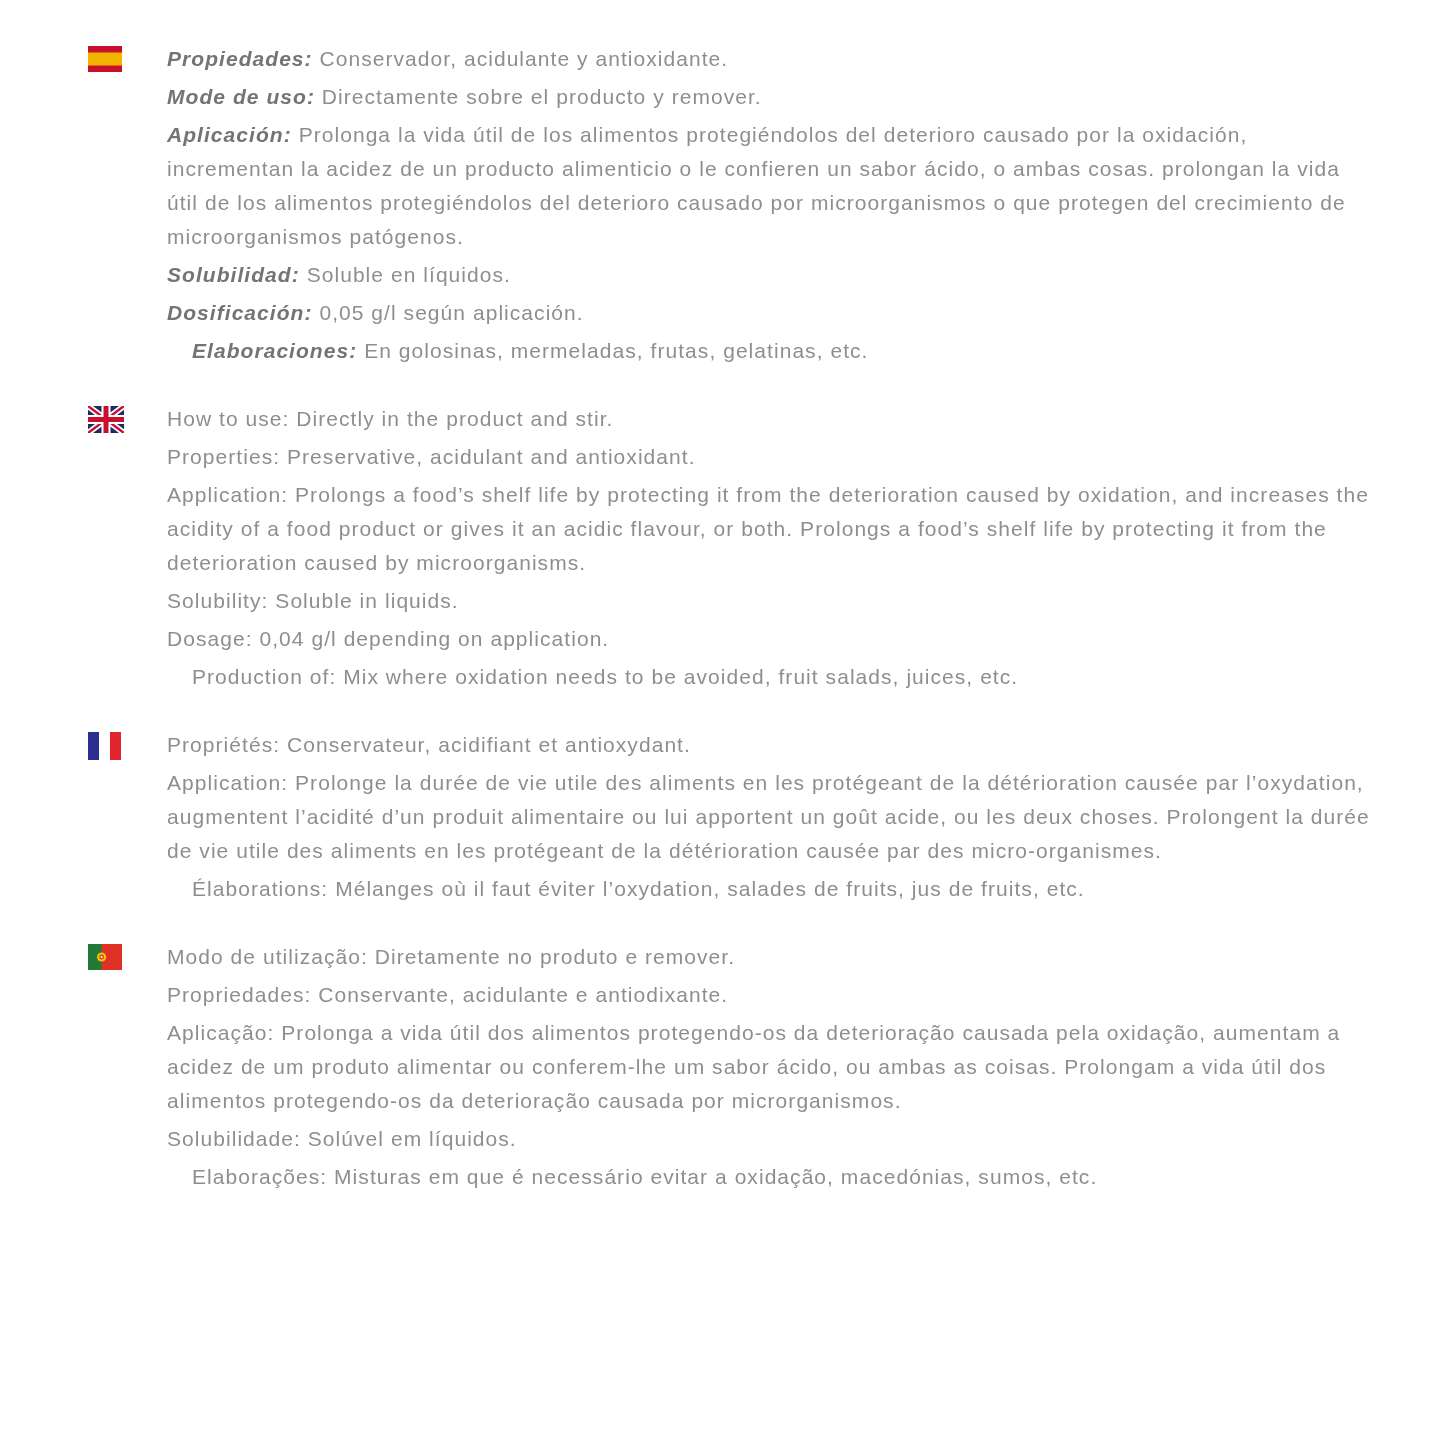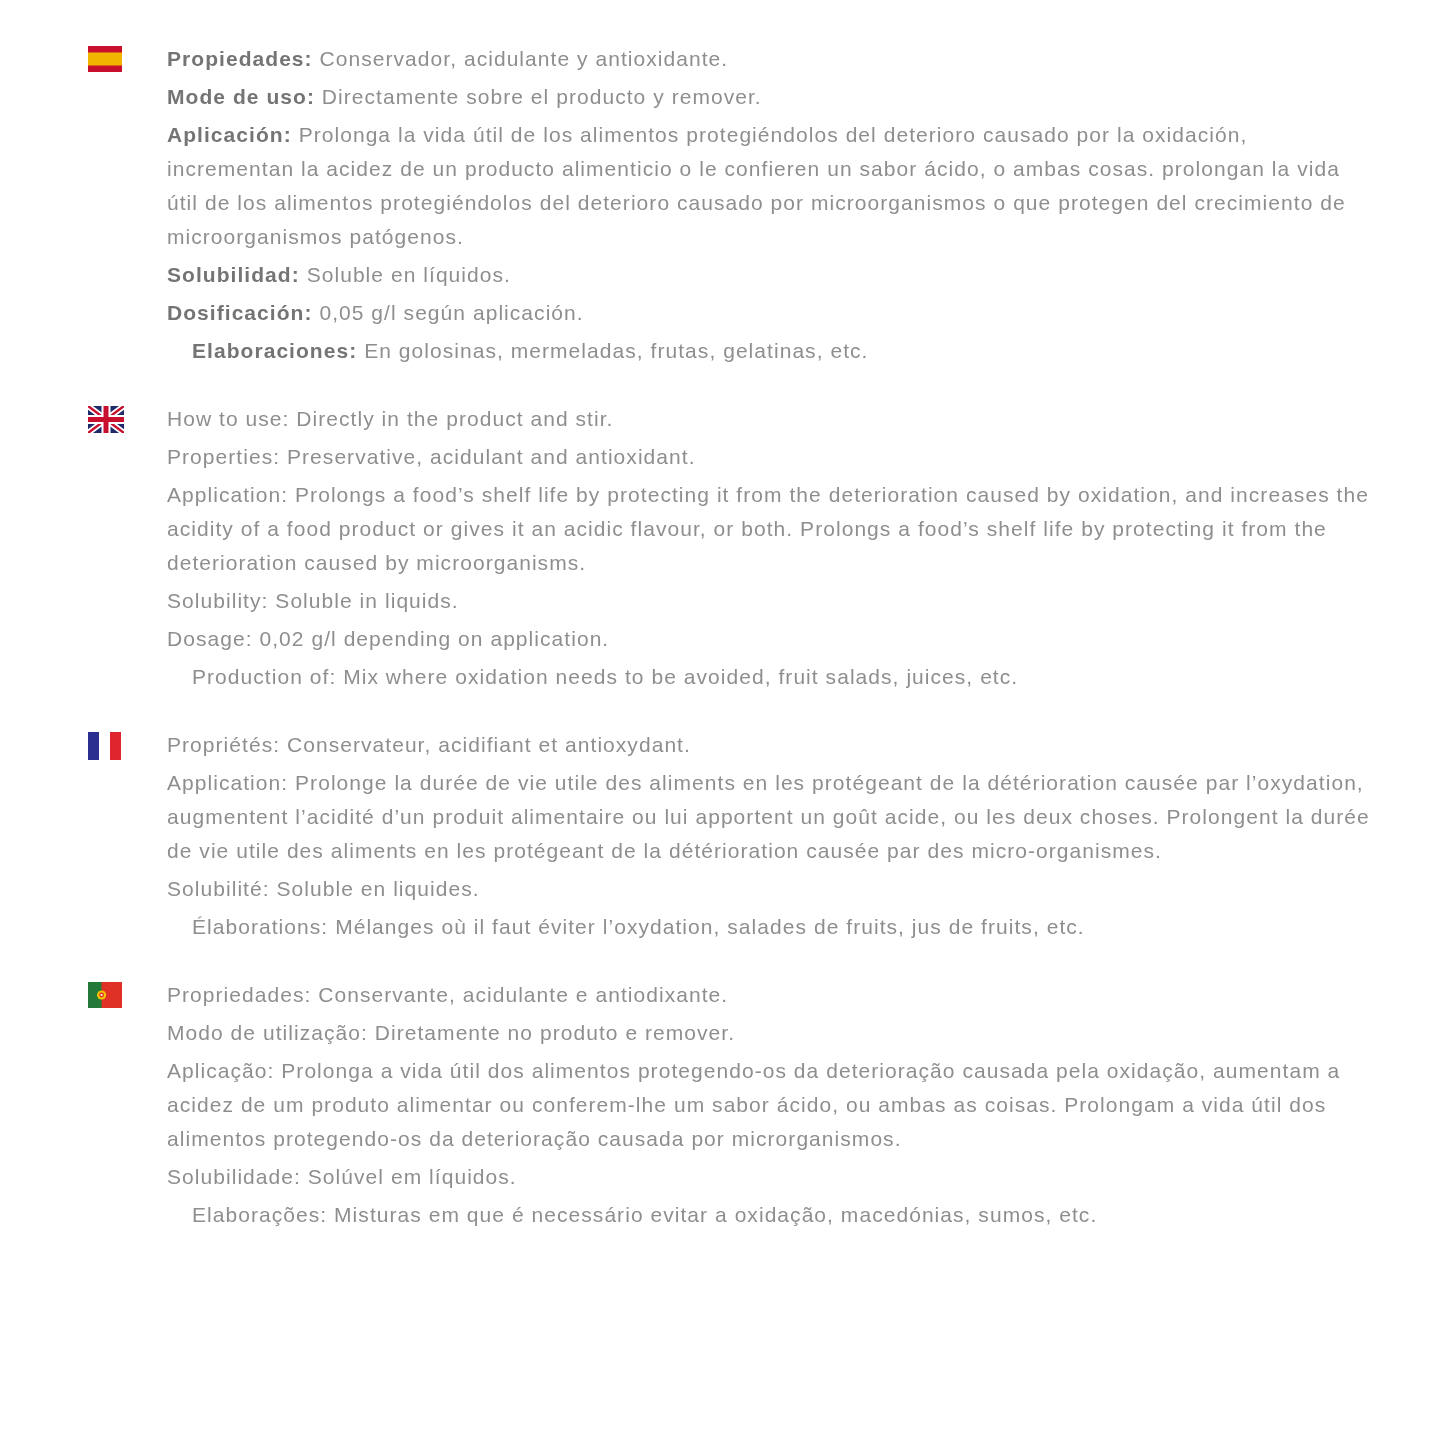--- a/index.html
+++ b/index.html
@@ -42,20 +42,21 @@
     font-size: 21px;
     line-height: 34px;
     letter-spacing: 1.05px;
     color: #8e8e8e;
     text-align: left;
   }
   .item:last-child { margin-bottom: 0; margin-left: 25px; }
   .section.bold-labels .label {
     font-weight: 700;
     color: #747474;
+    font-style: italic;
   }
 </style>
 </head>
 <body>
 
 <main class="sheet">
   <div class="content">
   <section class="section bold-labels">
     <div class="flag-col">
       <span class="flag"><svg width="34" height="26" viewBox="0 0 34 26">
@@ -81,53 +82,52 @@
               <path d="M0,0 36,27 M36,0 0,27" stroke="#C8102E" stroke-width="2.4"></path>
               <path d="M18,0 V27 M0,13.5 H36" stroke="#FFFFFF" stroke-width="9"></path>
               <path d="M18,0 V27 M0,13.5 H36" stroke="#C8102E" stroke-width="5"></path>
             </svg></span>
     </div>
     <div class="items">
           <p class="item"><span class="label">How to use:</span> <span class="text">Directly in the product and stir.</span></p>
           <p class="item"><span class="label">Properties:</span> <span class="text">Preservative, acidulant and antioxidant.</span></p>
           <p class="item"><span class="label">Application:</span> <span class="text">Prolongs a food’s shelf life by protecting it from the deterioration caused by oxidation, and increases the acidity of a food product or gives it an acidic flavour, or both. Prolongs a food’s shelf life by protecting it from the deterioration caused by microorganisms.</span></p>
           <p class="item"><span class="label">Solubility:</span> <span class="text">Soluble in liquids.</span></p>
-          <p class="item"><span class="label">Dosage:</span> <span class="text">0,02 g/l depending on application.</span></p>
+          <p class="item"><span class="label">Dosage:</span> <span class="text">0,04 g/l depending on application.</span></p>
           <p class="item"><span class="label">Production of:</span> <span class="text">Mix where oxidation needs to be avoided, fruit salads, juices, etc.</span></p>
         </div>
   </section>
 
   <section class="section">
     <div class="flag-col">
       <span class="flag"><svg width="33" height="28" viewBox="0 0 33 28">
               <rect width="11" height="28" fill="#2B2F90"></rect>
               <rect x="11" width="11" height="28" fill="#FFFFFF"></rect>
               <rect x="22" width="11" height="28" fill="#E1252E"></rect>
             </svg></span>
     </div>
     <div class="items">
           <p class="item"><span class="label">Propriétés:</span> <span class="text">Conservateur, acidifiant et antioxydant.</span></p>
           <p class="item"><span class="label">Application:</span> <span class="text">Prolonge la durée de vie utile des aliments en les protégeant de la détérioration causée par l’oxydation, augmentent l’acidité d’un produit alimentaire ou lui apportent un goût acide, ou les deux choses. Prolongent la durée de vie utile des aliments en les protégeant de la détérioration causée par des micro-organismes.</span></p>
-          <p class="item"><span class="label">Solubilité:</span> <span class="text">Soluble en liquides.</span></p>
           <p class="item"><span class="label">Élaborations:</span> <span class="text">Mélanges où il faut éviter l’oxydation, salades de fruits, jus de fruits, etc.</span></p>
         </div>
   </section>
 
   <section class="section">
     <div class="flag-col">
       <span class="flag"><svg width="34" height="26" viewBox="0 0 34 26">
               <rect width="34" height="26" fill="#E03127"></rect>
               <rect width="13.6" height="26" fill="#237A38"></rect>
               <circle cx="13.6" cy="13" r="4.6" fill="#F5C400"></circle>
               <circle cx="13.6" cy="13" r="2.4" fill="#E03127"></circle>
               <circle cx="13.6" cy="13" r="1.1" fill="#FFFFFF"></circle>
             </svg></span>
     </div>
     <div class="items">
+          <p class="item"><span class="label">Modo de utilização:</span> <span class="text">Diretamente no produto e remover.</span></p>
           <p class="item"><span class="label">Propriedades:</span> <span class="text">Conservante, acidulante e antiodixante.</span></p>
-          <p class="item"><span class="label">Modo de utilização:</span> <span class="text">Diretamente no produto e remover.</span></p>
           <p class="item"><span class="label">Aplicação:</span> <span class="text">Prolonga a vida útil dos alimentos protegendo-os da deterioração causada pela oxidação, aumentam a acidez de um produto alimentar ou conferem-lhe um sabor ácido, ou ambas as coisas. Prolongam a vida útil dos alimentos protegendo-os da deterioração causada por microrganismos.</span></p>
           <p class="item"><span class="label">Solubilidade:</span> <span class="text">Solúvel em líquidos.</span></p>
           <p class="item"><span class="label">Elaborações:</span> <span class="text">Misturas em que é necessário evitar a oxidação, macedónias, sumos, etc.</span></p>
         </div>
   </section>
 </div>
 </main>
 
 </body></html>

